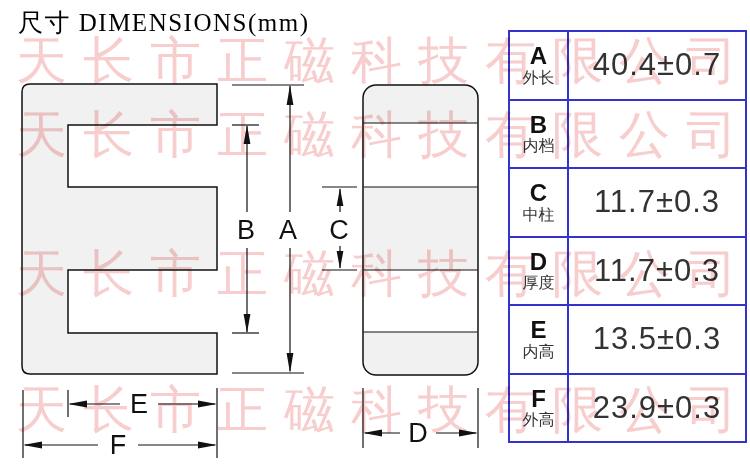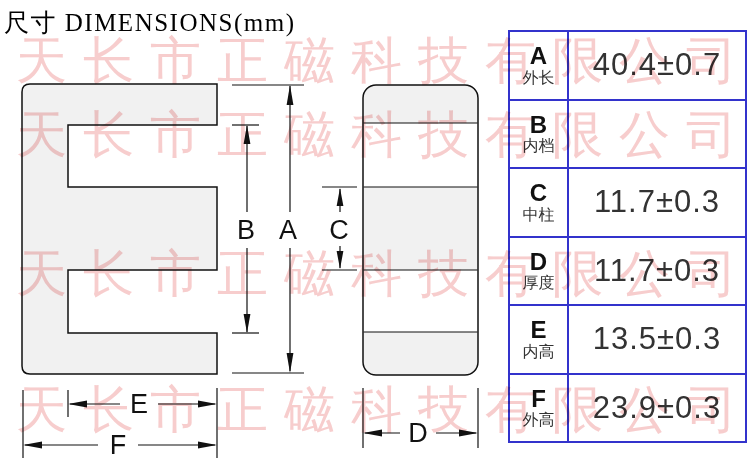--- a/index.html
+++ b/index.html
@@ -1,20 +1,20 @@
 <!DOCTYPE html>
 <html style="--watermark-pink: #f7cdcd; --table-border: #3333cc; --shape-fill: #f1f1f1; --drawing-line: #111111;"><head>
 <meta charset="utf-8">
 <style>
   html,body{margin:0;padding:0;background:#fff;}
   .canvas{position:relative;width:750px;height:468px;background:#ffffff;overflow:hidden;
           font-family:"Liberation Sans",sans-serif;}
 
   
-  .title{position:absolute;left:4px;top:6px;font-family:"Liberation Serif",serif;
+  .title{position:absolute;left:18px;top:6px;font-family:"Liberation Serif",serif;
          font-size:25px;color:#000;letter-spacing:1.5px;z-index:7;white-space:nowrap;}
 
   
   .wm{position:absolute;left:16px;white-space:nowrap;font-family:"Liberation Serif",serif;
       font-size:51px;line-height:1;letter-spacing:16px;color:var(--watermark-pink,#f7cdcd);
       mix-blend-mode:multiply;z-index:5;pointer-events:none;}
   .wm.r1{top:36px;} .wm.r2{top:110px;} .wm.r3{top:249px;} .wm.r4{top:385px;}
 
   
   .draw{position:absolute;left:0;top:0;z-index:1;}

